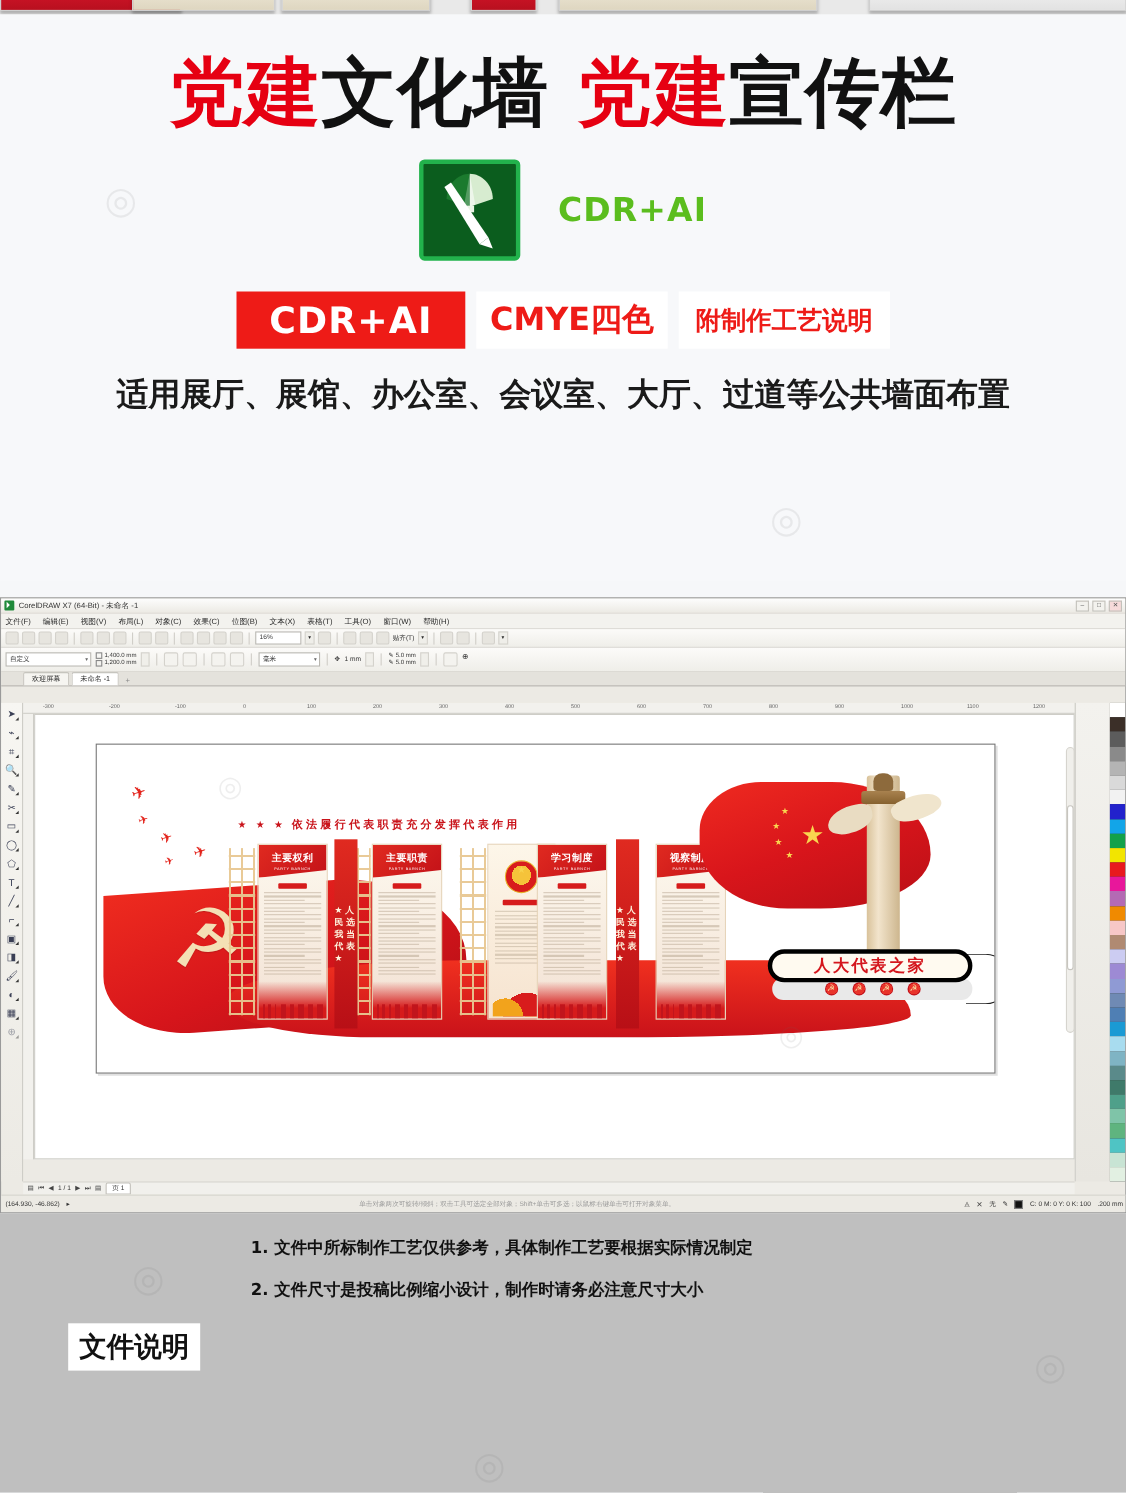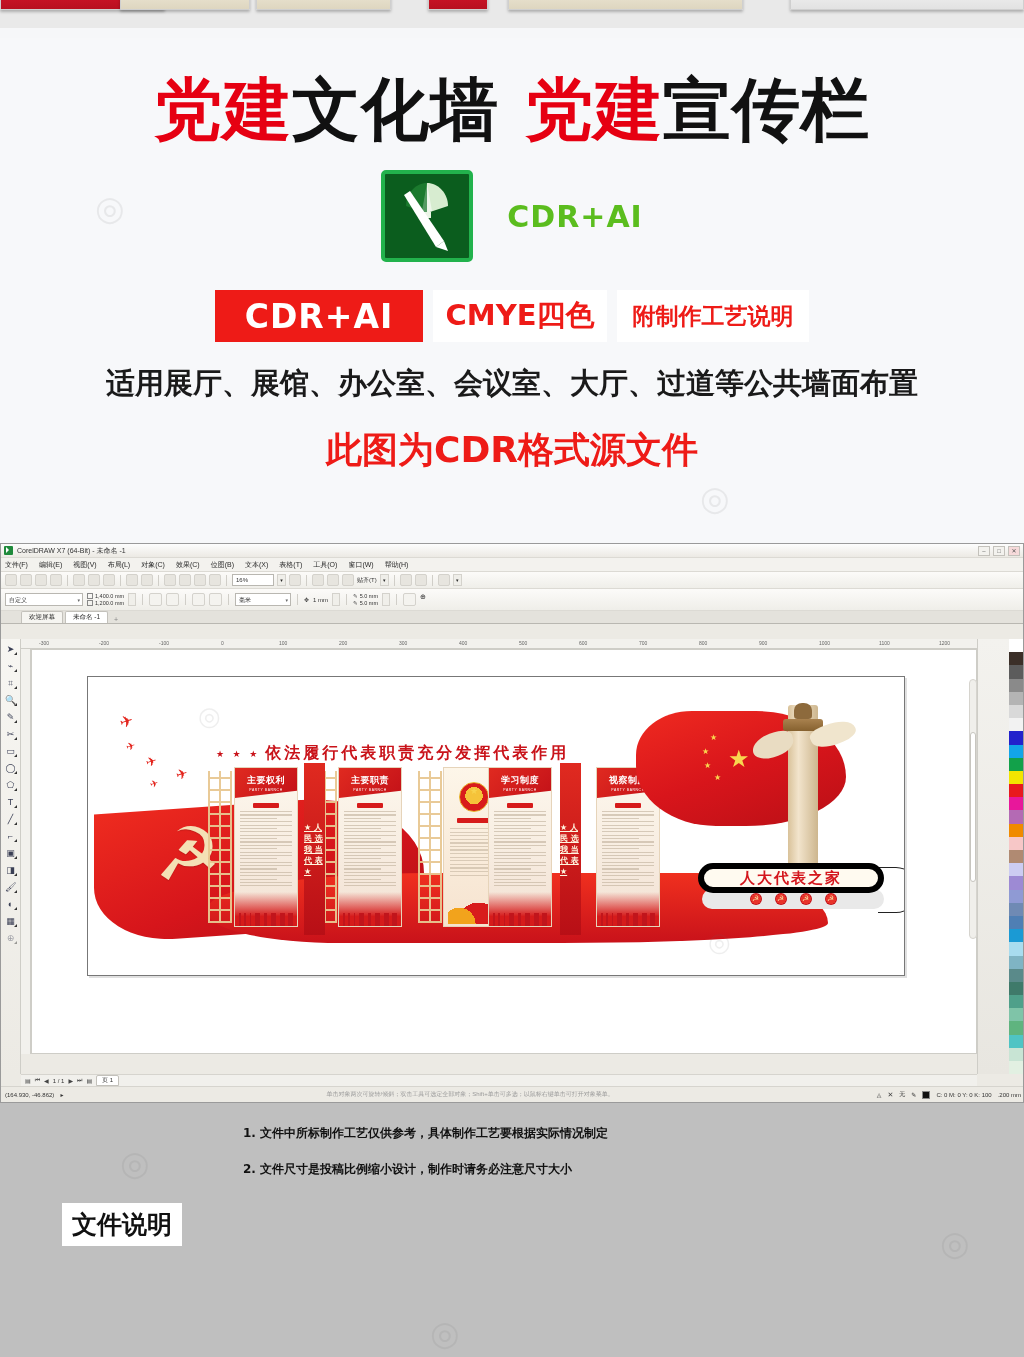--- a/index.html
+++ b/index.html
@@ -20,21 +20,21 @@
     border:1px solid #cfcfcf; border-radius:1px;
     box-shadow:0 2px 3px rgba(0,0,0,.25);}
   .ts1{left:0;   width:165px; background:linear-gradient(180deg,#d8152a,#b8101f);}
   .ts2{left:120px;width:130px; background:linear-gradient(180deg,#efe9d8,#ded6c0);}
   .ts3{left:256px;width:135px; background:linear-gradient(180deg,#efe9d8,#ded6c0);}
   .ts4{left:428px;width:60px;  background:linear-gradient(180deg,#d8152a,#b8101f);}
   .ts5{left:508px;width:235px; background:linear-gradient(180deg,#efe9d8,#ded6c0);}
   .ts6{left:790px;width:234px; background:linear-gradient(180deg,#f3f3f3,#e2e2e2);}
 
   
-  .promo{ position:absolute; left:0; top:38px; width:1024px; height:515px;
+  .promo{ position:absolute; left:0; top:13px; width:1024px; height:515px;
           background:#f7f8fa; }
 
   .title{
     text-align:center; margin-top:34px;
     font-size:68px; font-weight:bold; letter-spacing:1px;
     font-family:"DejaVu Sans","Liberation Sans",sans-serif;
     white-space:nowrap; line-height:1.12;
   }
   .title .r{ color:#e60012; }
   .title .k{ color:#111; }
@@ -209,21 +209,21 @@
   .d2{ left:38px; top:62px; font-size:11px;}
   .d3{ left:58px; top:78px; font-size:13px;}
   .d4{ left:62px; top:100px; font-size:10px;}
   .d5{ left:88px; top:90px; font-size:14px;}
 
   .headline{
     position:absolute; left:128px; top:66px; display:flex; align-items:center; gap:5px;
     white-space:nowrap;
   }
   .headline .stars{ color:#c9131a; font-size:9px; letter-spacing:3px; }
-  .headline .txt{ color:#c9131a; font-size:16px; font-weight:bold; letter-spacing:3px;
+  .headline .txt{ color:#c9131a; font-size:10px; font-weight:bold; letter-spacing:3px;
     font-family:"DejaVu Sans","Liberation Sans",sans-serif;}
 
   .panel{
     position:absolute; top:90px; width:64px; height:160px;
     background:linear-gradient(180deg,#fdf8ee 0%,#f7ece0 55%,#f2e0d2 100%);
     border:1px solid #e6d4ba; overflow:hidden;
   }
   .panel .ph{
     height:30px; background:linear-gradient(135deg,#e02a20 0%,#c31118 100%);
     color:#fff; display:flex; flex-direction:column; align-items:center;
@@ -280,21 +280,20 @@
       radial-gradient(circle at 55% 100%, #d81c1c 0 40%, transparent 40%),
       radial-gradient(circle at 85% 100%, #f2a31c 0 28%, transparent 28%);
   }
 
   .vband{
     position:absolute; top:86px; width:21px; height:172px;
     background:linear-gradient(180deg,#e02a20,#b80f16);
     display:flex; flex-direction:column; align-items:center; justify-content:center;
     color:#fff6e0; font-size:8px; line-height:11px; gap:2px; font-weight:bold;
     font-family:"DejaVu Sans","Liberation Sans",sans-serif;
-    text-decoration:underline;
   }
   .vb1{ left:216px; }
   .vb2{ left:472px; }
 
   .lattice{
     position:absolute; top:94px; width:24px; height:152px;
     background:
       repeating-linear-gradient(0deg,#e8c892 0 2px,transparent 2px 12px),
       repeating-linear-gradient(90deg,#e8c892 0 2px,transparent 2px 11px);
     opacity:.95;
@@ -328,21 +327,21 @@
     background:linear-gradient(180deg,#a9824f,#86612f); border-radius:3px; }
   .pillar .beast{ position:absolute; left:6px; top:-2px; width:18px; height:16px;
     background:#8d6a3c; border-radius:45% 45% 20% 20%; }
   .pillar .wingL{ position:absolute; left:-36px; top:28px; width:42px; height:24px;
     background:#e9dcc2; border-radius:60% 30% 55% 40%; transform:rotate(-14deg); }
   .pillar .wingR{ position:absolute; left:22px; top:18px; width:46px; height:22px;
     background:#f0e5cd; border-radius:30% 60% 35% 55%; transform:rotate(-22deg); }
 
   .plate{
     position:absolute; left:610px; top:186px; width:186px; height:30px;
-    background:#fffaf0; border:6px solid #000000; border-radius:16px;
+    background:#fffaf0; border:4px solid #000000; border-radius:16px;
     display:flex; align-items:center; justify-content:center;
   }
   .plate span{ color:#d4161d; font-size:15px; font-weight:bold; letter-spacing:2px;
     font-family:"DejaVu Sans","Liberation Sans",sans-serif;}
   .bar{
     position:absolute; left:614px; top:212px; width:182px; height:20px;
     background:#e9e9e9; border-radius:10px; display:flex; align-items:center;
     justify-content:center; gap:13px;
   }
   .dotemb{ width:12px; height:12px; border-radius:50%;
@@ -396,24 +395,23 @@
     position:absolute; left:0; top:1103px; width:1024px; height:254px;
     background:#bfbfbf;
   }
   .fd-label{
     position:absolute; left:62px; top:100px; background:#fff; color:#111;
     font-size:25px; font-weight:bold; padding:5px 10px;
     font-family:"DejaVu Sans","Liberation Sans",sans-serif;
   }
   .fd-list{ position:absolute; left:228px; top:22px; right:20px; }
   .fd-list li{
-    list-style:none; font-size:12px; color:#111; font-weight:bold;
+    list-style:none; font-size:15px; color:#111; font-weight:bold;
     margin-bottom:19px; white-space:nowrap;
     font-family:"DejaVu Sans","Liberation Sans",sans-serif;
-    margin-left:15px;
   }
 </style>
 </head>
 <body>
 
 <div class="top-strip">
   <div class="ts ts1"></div>
   <div class="ts ts2"></div>
   <div class="ts ts3"></div>
   <div class="ts ts4"></div>
@@ -444,21 +442,20 @@
     </div>
   </div>
 
   <div class="badge-row">
     <div class="badge solid b1">CDR+AI</div>
     <div class="badge hollow b2">CMYE四色</div>
     <div class="badge hollow b4">附制作工艺说明</div>
   </div>
 
   <div class="apply-line">适用展厅、展馆、办公室、会议室、大厅、过道等公共墙面布置</div>
-  <div class="cdr-line">此图为CDR格式源文件</div>
 
   <div class="wm" style="left:95px; top:150px;">◎</div>
   <div class="wm" style="left:700px; top:440px;">◎</div>
 </div>
 
 <div class="coreldraw">
 
   <div class="cd-titlebar">
     <div class="cd-appicon"></div>
     <div class="cd-title">CorelDRAW X7 (64-Bit) - 未命名 -1</div>

